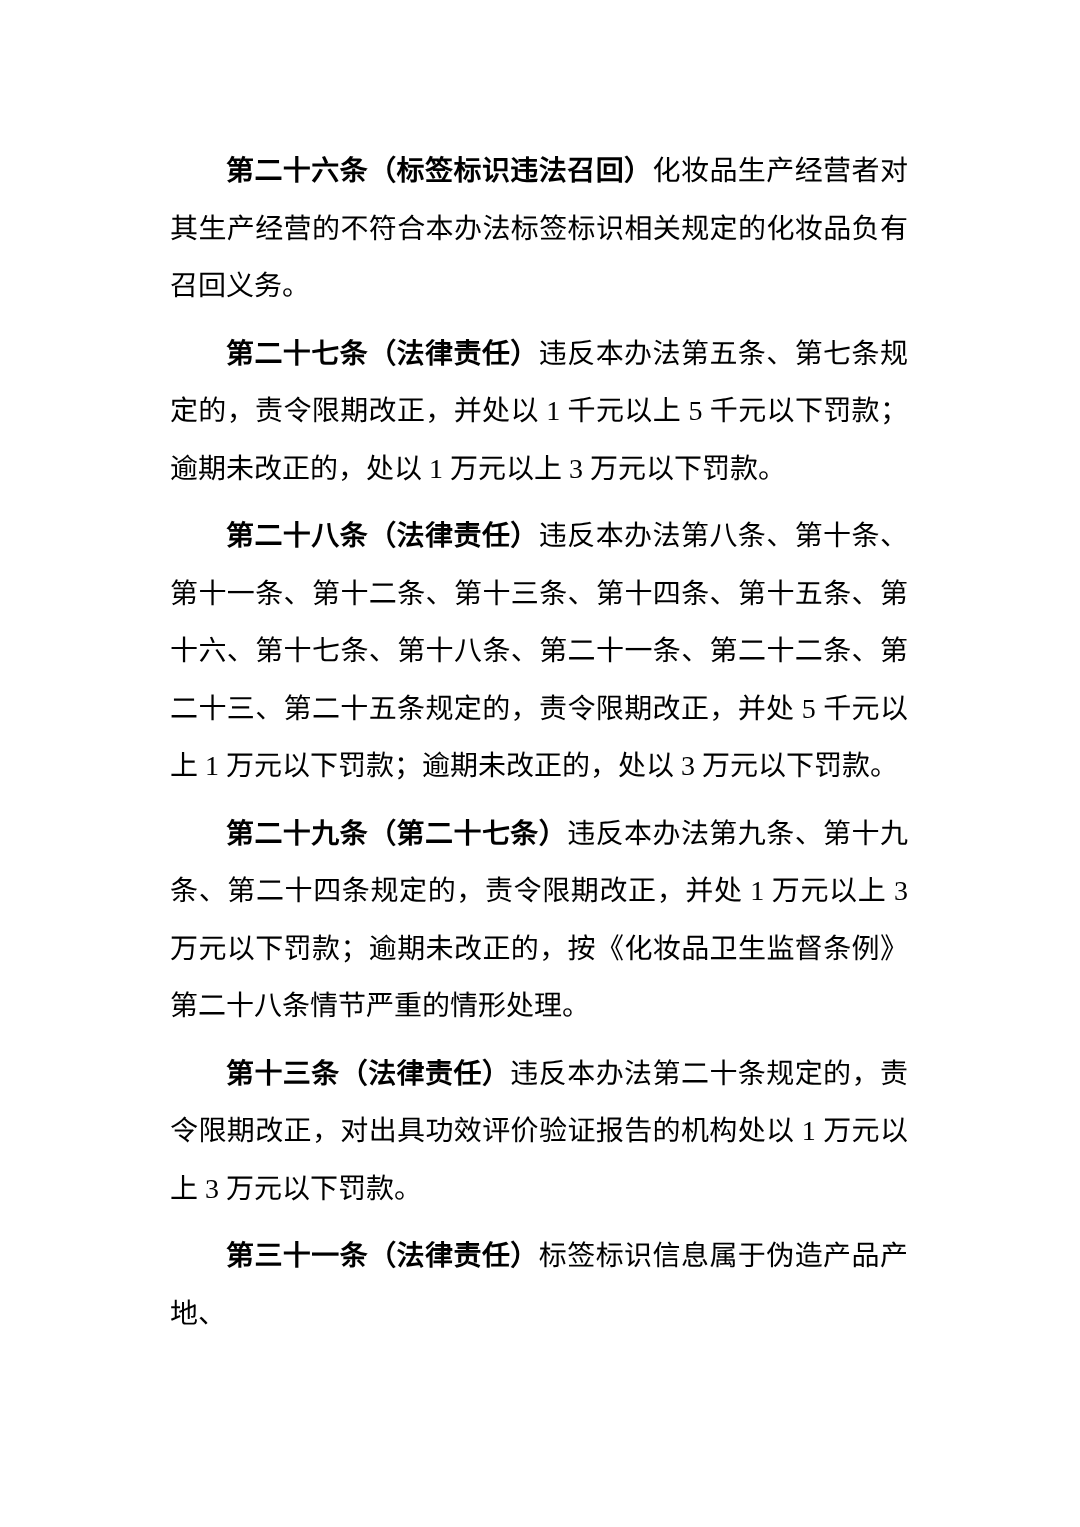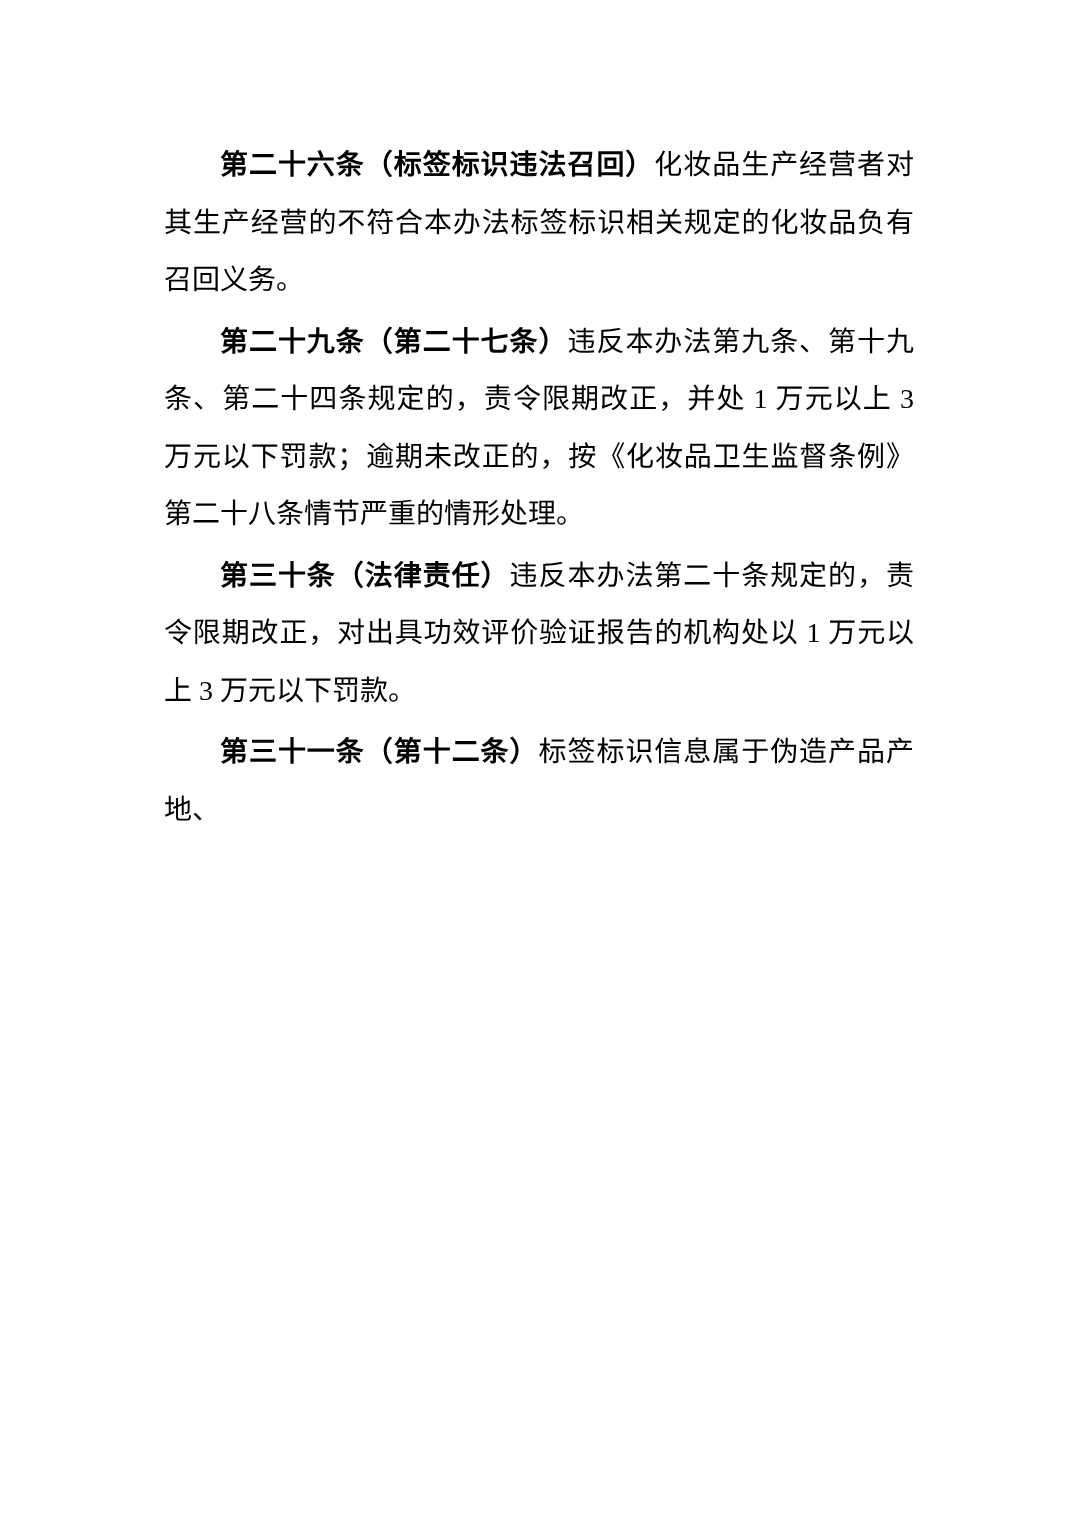--- a/index.html
+++ b/index.html
@@ -22,43 +22,45 @@
     width: 758px;
     color: #000000;
     font-family: "Liberation Serif", "DejaVu Serif", serif;
     font-size: 28px;
     line-height: 57.5px;
     text-align: justify;
     text-justify: inter-ideograph;
     letter-spacing: 0px;
   }
   .para {
-    margin: 4px;
+    margin: 10px;
     padding: 0;
     text-indent: 2em;
   }
   .article-heading {
     font-weight: 700;
     font-family: "Liberation Sans", "DejaVu Sans", sans-serif;
   }
   .article-body {
     font-weight: 400;
   }
 </style>
 </head>
 <body>
 
 <div class="page">
   <div class="content">
 
     <p class="para"><strong class="article-heading">第二十六条（标签标识违法召回）</strong><span class="article-body">化妆品生产经营者对其生产经营的不符合本办法标签标识相关规定的化妆品负有召回义务。</span></p>
 
 
+    <p class="para"><strong class="article-heading">第二十七条（法律责任）</strong><span class="article-body">违反本办法第五条、第七条规定的，责令限期改正，并处以 1 千元以上 5 千元以下罚款；逾期未改正的，处以 1 万元以上 3 万元以下罚款。</span></p>
 
+    <p class="para"><strong class="article-heading">第二十八条（法律责任）</strong><span class="article-body">违反本办法第八条、第十条、第十一条、第十二条、第十三条、第十四条、第十五条、第十六、第十七条、第十八条、第二十一条、第二十二条、第二十三、第二十五条规定的，责令限期改正，并处 5 千元以上 1 万元以下罚款；逾期未改正的，处以 3 万元以下罚款。</span></p>
 
     <p class="para"><strong class="article-heading">第二十九条（第二十七条）</strong><span class="article-body">违反本办法第九条、第十九条、第二十四条规定的，责令限期改正，并处 1 万元以上 3 万元以下罚款；逾期未改正的，按《化妆品卫生监督条例》第二十八条情节严重的情形处理。</span></p>
 
-    <p class="para"><strong class="article-heading">第三十条（法律责任）</strong><span class="article-body">违反本办法第二十条规定的，责令限期改正，对出具功效评价验证报告的机构处以 1 万元以上 3 万元以下罚款。</span></p>
+    <p class="para"><strong class="article-heading">第十三条（法律责任）</strong><span class="article-body">违反本办法第二十条规定的，责令限期改正，对出具功效评价验证报告的机构处以 1 万元以上 3 万元以下罚款。</span></p>
 
-    <p class="para"><strong class="article-heading">第三十一条（第十二条）</strong><span class="article-body">标签标识信息属于伪造产品产地、</span></p>
+    <p class="para"><strong class="article-heading">第三十一条（法律责任）</strong><span class="article-body">标签标识信息属于伪造产品产地、</span></p>
 
   </div>
 </div>
 
 </body></html>

